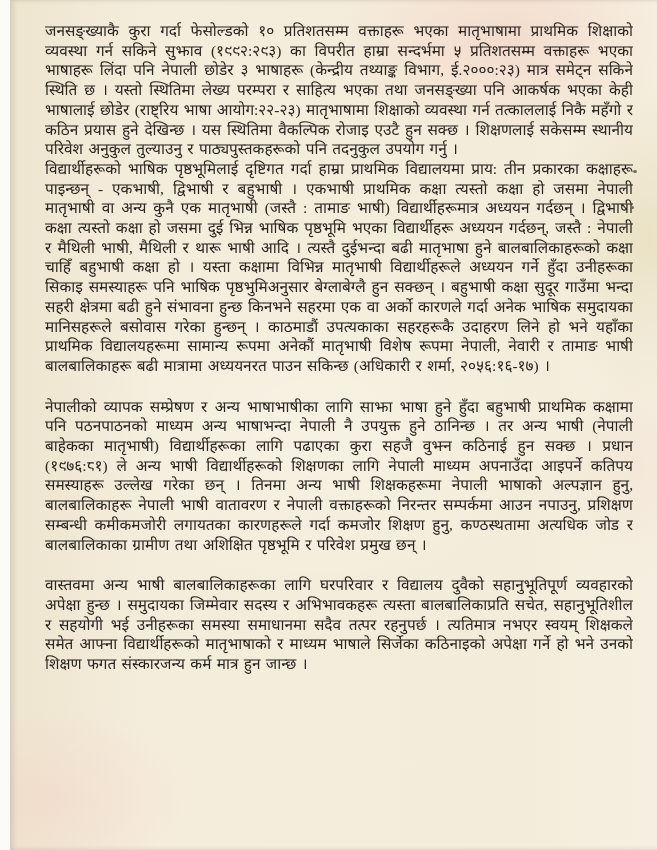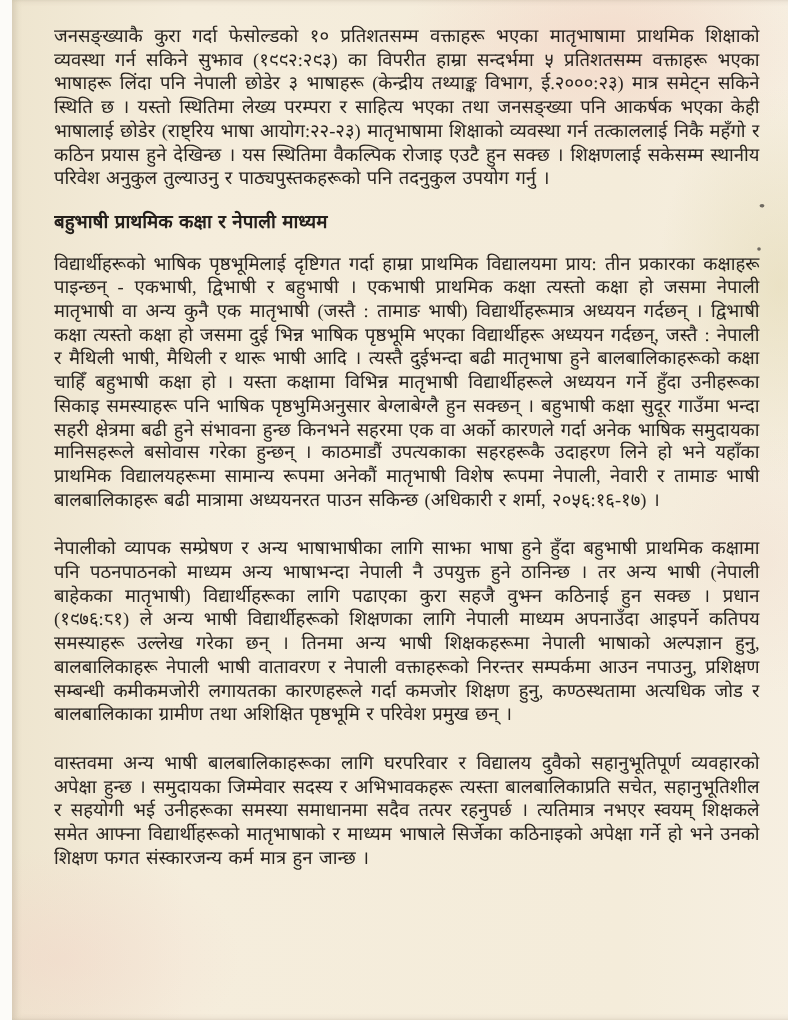--- a/index.html
+++ b/index.html
@@ -93,21 +93,20 @@
 </style>
 </head>
 <body>
 
 <div class="page">
 
   <div class="content">
 
     <p class="para-intro">जनसङ्ख्याकै कुरा गर्दा फेसोल्डको १० प्रतिशतसम्म वक्ताहरू भएका मातृभाषामा प्राथमिक शिक्षाको व्यवस्था गर्न सकिने सुझाव (१९९२:२९३) का विपरीत हाम्रा सन्दर्भमा ५ प्रतिशतसम्म वक्ताहरू भएका भाषाहरू लिंदा पनि नेपाली छोडेर ३ भाषाहरू (केन्द्रीय तथ्याङ्क विभाग, ई.२०००:२३) मात्र समेट्न सकिने स्थिति छ । यस्तो स्थितिमा लेख्य परम्परा र साहित्य भएका तथा जनसङ्ख्या पनि आकर्षक भएका केही भाषालाई छोडेर (राष्ट्रिय भाषा आयोग:२२-२३) मातृभाषामा शिक्षाको व्यवस्था गर्न तत्काललाई निकै महँगो र कठिन प्रयास हुने देखिन्छ । यस स्थितिमा वैकल्पिक रोजाइ एउटै हुन सक्छ । शिक्षणलाई सकेसम्म स्थानीय परिवेश अनुकुल तुल्याउनु र पाठ्यपुस्तकहरूको पनि तदनुकुल उपयोग गर्नु ।</p>
 
-    <h2 class="section-heading">बहुभाषी प्राथमिक कक्षा र नेपाली माध्यम</h2>
 
     <p class="para-classroom-types">विद्यार्थीहरूको भाषिक पृष्ठभूमिलाई दृष्टिगत गर्दा हाम्रा प्राथमिक विद्यालयमा प्राय: तीन प्रकारका कक्षाहरू पाइन्छन् - एकभाषी, द्विभाषी र बहुभाषी । एकभाषी प्राथमिक कक्षा त्यस्तो कक्षा हो जसमा नेपाली मातृभाषी वा अन्य कुनै एक मातृभाषी (जस्तै : तामाङ भाषी) विद्यार्थीहरूमात्र अध्ययन गर्दछन् । द्विभाषी कक्षा त्यस्तो कक्षा हो जसमा दुई भिन्न भाषिक पृष्ठभूमि भएका विद्यार्थीहरू अध्ययन गर्दछन्, जस्तै : नेपाली र मैथिली भाषी, मैथिली र थारू भाषी आदि । त्यस्तै दुईभन्दा बढी मातृभाषा हुने बालबालिकाहरूको कक्षा चाहिँ बहुभाषी कक्षा हो । यस्ता कक्षामा विभिन्न मातृभाषी विद्यार्थीहरूले अध्ययन गर्ने हुँदा उनीहरूका सिकाइ समस्याहरू पनि भाषिक पृष्ठभुमिअनुसार बेग्लाबेग्लै हुन सक्छन् । बहुभाषी कक्षा सुदूर गाउँमा भन्दा सहरी क्षेत्रमा बढी हुने संभावना हुन्छ किनभने सहरमा एक वा अर्को कारणले गर्दा अनेक भाषिक समुदायका मानिसहरूले बसोवास गरेका हुन्छन् । काठमाडौं उपत्यकाका सहरहरूकै उदाहरण लिने हो भने यहाँका प्राथमिक विद्यालयहरूमा सामान्य रूपमा अनेकौं मातृभाषी विशेष रूपमा नेपाली, नेवारी र तामाङ भाषी बालबालिकाहरू बढी मात्रामा अध्ययनरत पाउन सकिन्छ (अधिकारी र शर्मा, २०५६:१६-१७) ।</p>
 
     <p class="para-nepali-medium">नेपालीको व्यापक सम्प्रेषण र अन्य भाषाभाषीका लागि साझा भाषा हुने हुँदा बहुभाषी प्राथमिक कक्षामा पनि पठनपाठनको माध्यम अन्य भाषाभन्दा नेपाली नै उपयुक्त हुने ठानिन्छ । तर अन्य भाषी (नेपाली बाहेकका मातृभाषी) विद्यार्थीहरूका लागि पढाएका कुरा सहजै वुझ्न कठिनाई हुन सक्छ । प्रधान (१९७६:८१) ले अन्य भाषी विद्यार्थीहरूको शिक्षणका लागि नेपाली माध्यम अपनाउँदा आइपर्ने कतिपय समस्याहरू उल्लेख गरेका छन् । तिनमा अन्य भाषी शिक्षकहरूमा नेपाली भाषाको अल्पज्ञान हुनु, बालबालिकाहरू नेपाली भाषी वातावरण र नेपाली वक्ताहरूको निरन्तर सम्पर्कमा आउन नपाउनु, प्रशिक्षण सम्बन्धी कमीकमजोरी लगायतका कारणहरूले गर्दा कमजोर शिक्षण हुनु, कण्ठस्थतामा अत्यधिक जोड र बालबालिकाका ग्रामीण तथा अशिक्षित पृष्ठभूमि र परिवेश प्रमुख छन् ।</p>
 
     <p class="para-sympathy">वास्तवमा अन्य भाषी बालबालिकाहरूका लागि घरपरिवार र विद्यालय दुवैको सहानुभूतिपूर्ण व्यवहारको अपेक्षा हुन्छ । समुदायका जिम्मेवार सदस्य र अभिभावकहरू त्यस्ता बालबालिकाप्रति सचेत, सहानुभूतिशील र सहयोगी भई उनीहरूका समस्या समाधानमा सदैव तत्पर रहनुपर्छ । त्यतिमात्र नभएर स्वयम् शिक्षकले समेत आफ्ना विद्यार्थीहरूको मातृभाषाको र माध्यम भाषाले सिर्जेका कठिनाइको अपेक्षा गर्ने हो भने उनको शिक्षण फगत संस्कारजन्य कर्म मात्र हुन जान्छ ।</p>
 
   </div>
 
 

